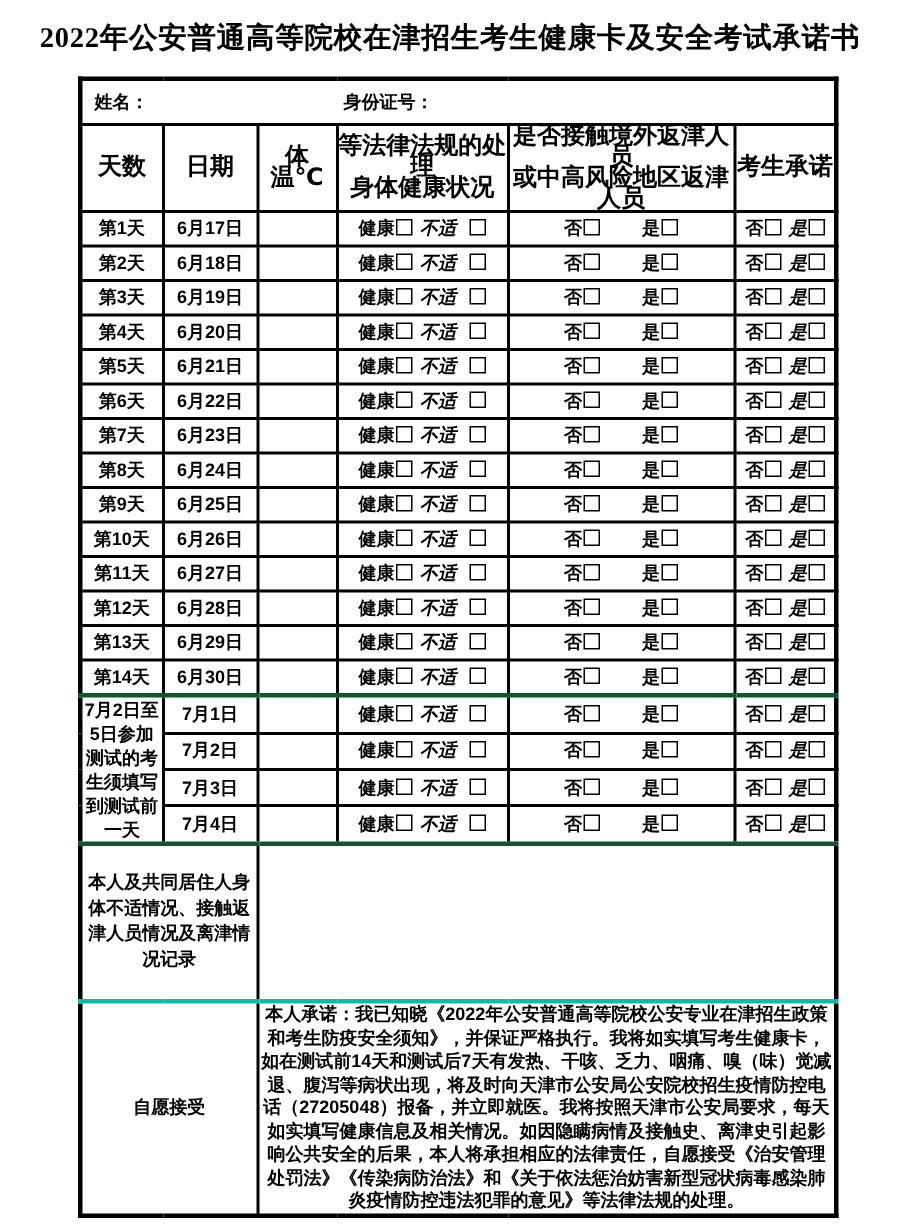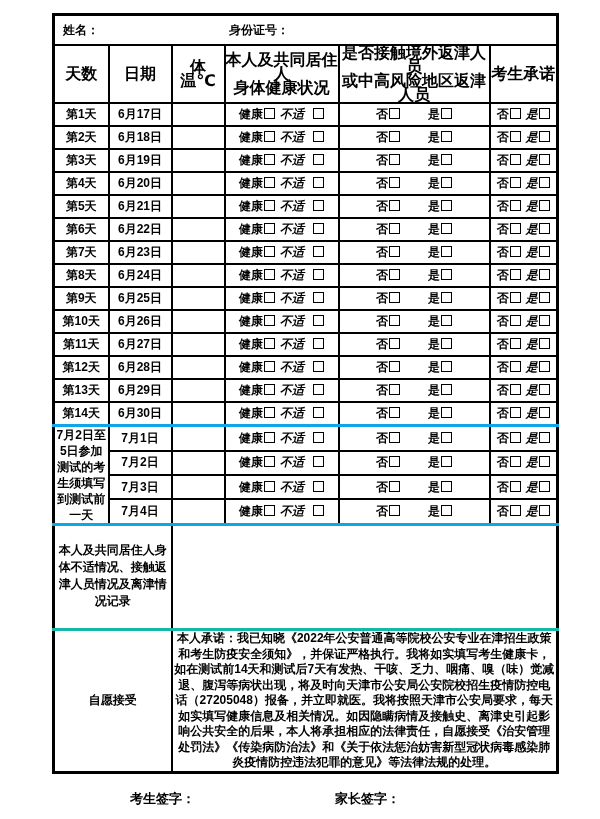--- a/index.html
+++ b/index.html
@@ -22,21 +22,21 @@
     font-size:12px; font-weight:bold; text-align:center;
     overflow:hidden;
   }
   tr.info-row td { height:28px; text-align:left;margin-top:44px; }
   .info-inner { padding-left:8px; }
   .id-label { margin-left:70px; }
   .name-blank, .id-blank { display:inline-block; width:60px; height:12px; }
   tr.head-row th { height:32px; white-space:pre-line; line-height:14px; font-size:16px; }
   tr.day-row td { height:21px; }
   td.note-cell { font-size:11.5px; line-height:16px; padding:0 1px; text-align:center; }
-  tr.sep td { border-top:3px solid #0ea5e9; }
+  tr.sep td { border-top:3px solid #14532d; }
   tr.record-row td { height:102px;font-family:Liberation Mono, monospace; }
   td.record-label { font-size:11.5px; line-height:17px; padding:0 3px; }
   td.record-entry { height:102px; }
   tr.promise-row td { height:134px; border-top:3px solid #14b8a6; }
   td.promise-label { font-size:12px; }
   td.promise-text {
     text-align:left; vertical-align:top;
     font-size:12.4px; line-height:15.5px; padding:4px 6px 2px 6px;
     text-align:justify;
   }
@@ -52,20 +52,21 @@
   .signatures {
     display:flex; margin:16px 0 0 130px; gap:140px;
     font-weight:bold; font-size:13px;
   }
 </style>
 </head>
 <body>
 
 <div class="page">
 
+  <div class="title">2022年公安普通高等院校在津招生考生健康卡及安全考试承诺书</div>
 
   <table class="doc">
     <colgroup>
       <col style="width:55px">
         <col style="width:63px">
         <col style="width:53px">
       <col style="width:114px">
         <col style="width:151px">
         <col style="width:68px">
     </colgroup>
@@ -76,21 +77,21 @@
         <div class="info-inner">
           <span>姓名：</span><span class="name-blank"></span><span class="id-label">身份证号：</span><span class="id-blank"></span>
         </div>
       </td>
     </tr>
 
     <tr class="head-row">
       <th>天数</th>
       <th>日期</th>
       <th>体温℃</th>
-      <th>本人及共同居住人
+      <th>等法律法规的处理
 身体健康状况</th>
       <th>是否接触境外返津人员
 或中高风险地区返津人员</th>
       <th>考生承诺</th>
     </tr>
 
     </tbody>
       <tbody>
         <tr class="day-row">
           <td>第1天</td>

